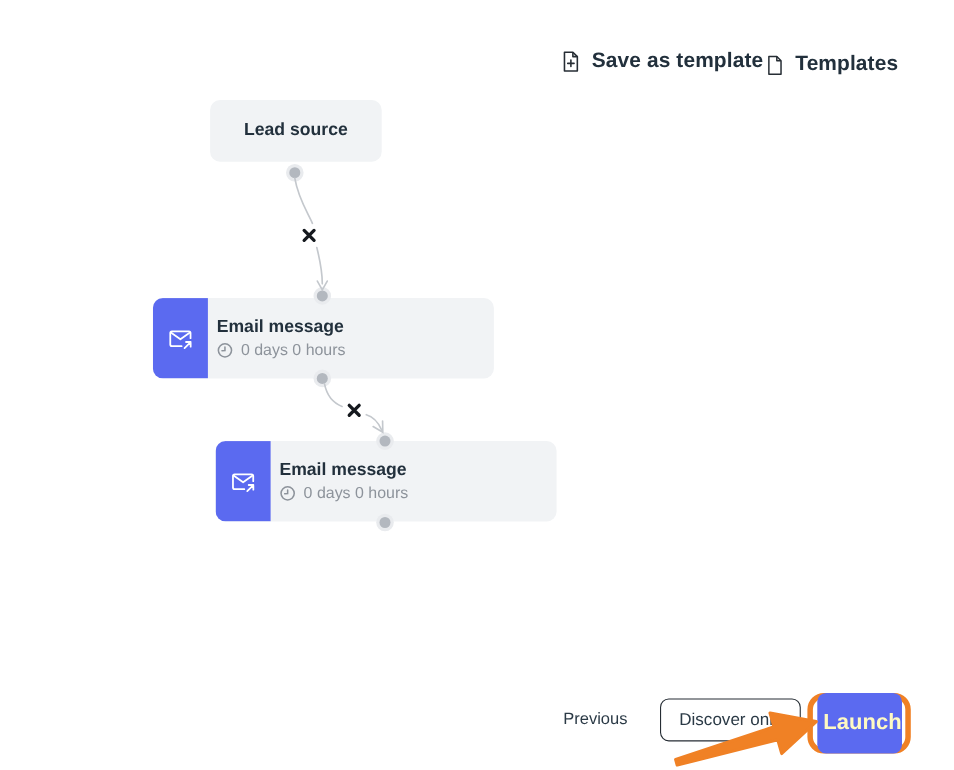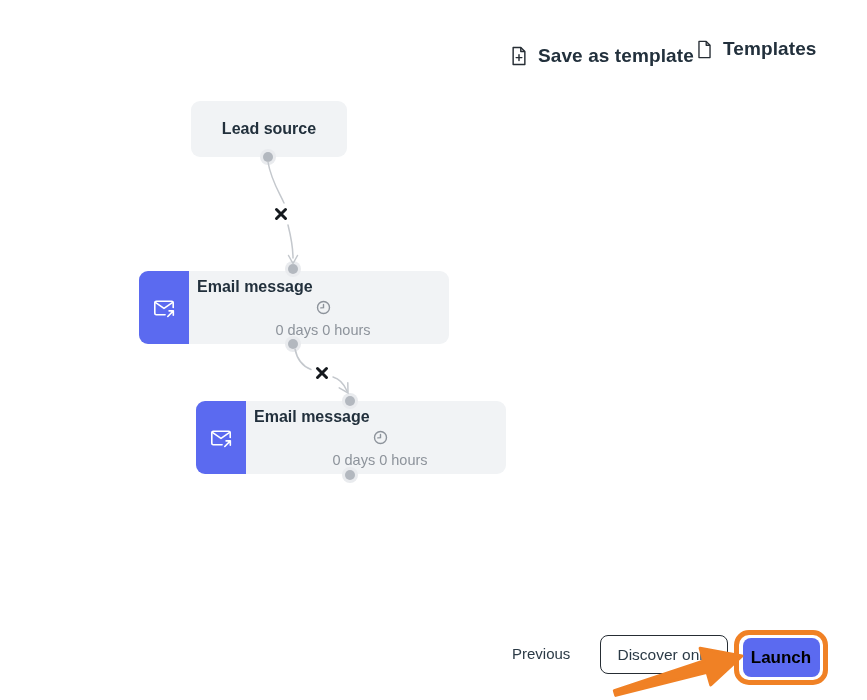--- a/index.html
+++ b/index.html
@@ -20,54 +20,54 @@
   .hdr-btn {
     position: absolute;
     display: flex; align-items: center; gap: 10px;
     background: none; border: none; padding: 0;
     font-family: "Liberation Sans", sans-serif;
     font-size: 19px; font-weight: 600; color: #22303c;
     cursor: pointer; letter-spacing: .1px;
   }
   .hdr-btn svg { display: block; }
   #btn-save-template { left: 510px; top: 45px; }
-  #btn-templates    { left: 696px; top: 38px; }
+  #btn-templates    { left: 696px; top: 48px; }
 
   
   .node {
     position: absolute;
     background: #f1f3f5;
     border-radius: 9px;
     display: flex;
     overflow: hidden;
     cursor: pointer;
   }
   .node-lead {
-    left: 191px; top: 101px; width: 156px; height: 56px;
+    left: 191px; top: 91px; width: 156px; height: 56px;
     align-items: center; justify-content: center;
   }
   .node-lead .node-title { padding: 0; }
   .node-email-1 { left: 139px; top: 271px; width: 310px; height: 73px; }
   .node-email-2 { left: 196px; top: 401px; width: 310px; height: 73px; }
 
   .icon-box {
     flex: none; width: 50px;
     background: #5b6af0;
     display: flex; align-items: center; justify-content: center;
   }
   .node-body {
     flex: 1; display: flex; flex-direction: column;
     justify-content: center; padding-left: 8px; gap: 4px;
   }
   .node-title {
     font-size: 16px; font-weight: bold; color: #22303c;
   }
   .node-delay {
     display: flex; align-items: center; gap: 7px;
-    font-size: 14.5px; color: #8d939b; flex-direction: column;
+    font-size: 14.5px; color: #8d939b;
   }
   .node-delay svg { display: block; }
 
   
   .dot {
     position: absolute; width: 10px; height: 10px;
     border-radius: 50%;
     background: #b3b8bf;
     box-shadow: 0 0 0 3px #e9ebee;
     cursor: pointer;
@@ -100,25 +100,25 @@
   }
   .launch-ring {
     position: absolute; left: 734px; top: 630px;
     width: 94px; height: 55px;
     border: 5px solid #f08125; border-radius: 15px;
     background: transparent;
     display: flex; align-items: center; justify-content: center;
     z-index: 20;
   }
   .launch-btn {
-    width: 77px; height: 39px;
+    width: 77px; height: 55px;
     background: #5b6af0;
     border: none; border-radius: 8px;
     font-family: "Liberation Sans", sans-serif;
-    font-size: 17px; font-weight: bold; color: #000000;
+    font-size: 20px; font-weight: bold; color: #fef9c3;
     cursor: pointer;
   }
 </style>
 </head>
 <body>
 
 <div class="canvas">
 
   <button class="hdr-btn" id="btn-save-template">
     <span>

